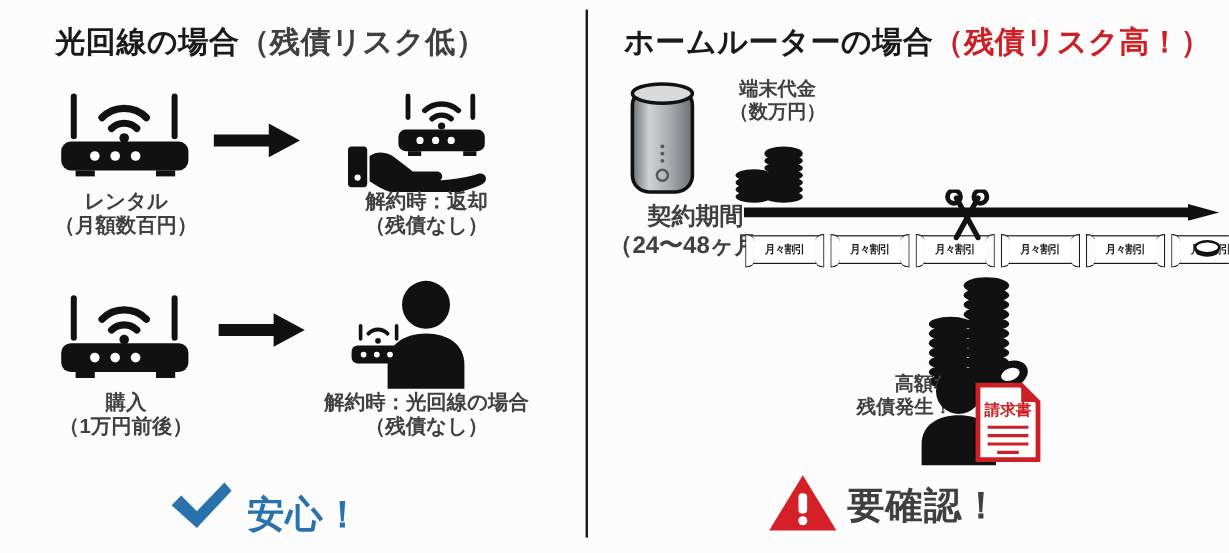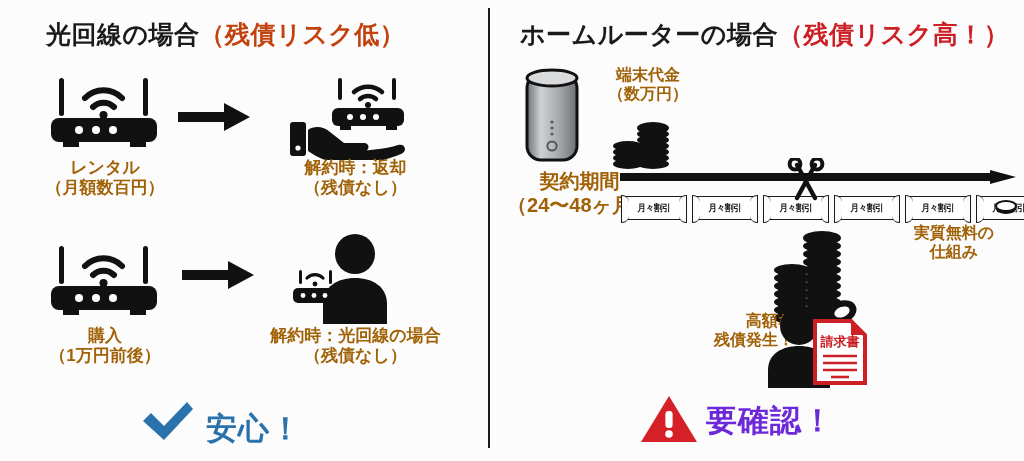--- a/index.html
+++ b/index.html
@@ -18,27 +18,27 @@
   }
 
   
   .title{
     position:absolute;white-space:nowrap;
     font-weight:700;letter-spacing:.5px;
   }
   #title-left{left:46px;top:18px;font-size:25px;}
   #title-right{left:520px;top:18px;font-size:25px;}
   .t-black{color:#1a1a1a;}
-  .t-blue{color:#c2410c;}
+  .t-blue{color:#404040;}
   .t-red{color:#cc2026;}
 
   
   .lbl{
     position:absolute;text-align:center;white-space:nowrap;
-    color:#a16207;font-weight:700;line-height:1.18;
+    color:#404040;font-weight:700;line-height:1.18;
   }
   .lbl span{display:block;}
 
   
   #router-rental{position:absolute;left:35px;top:72px;width:140px;height:80px;}
   #router-buy{position:absolute;left:35px;top:240px;width:140px;height:80px;}
   #hand-return{position:absolute;left:288px;top:78px;width:135px;height:82px;}
   #person-own{position:absolute;left:285px;top:232px;width:135px;height:95px;}
 
   #lbl-rental{left:30px;top:158px;width:150px;font-size:17px;}
@@ -48,21 +48,21 @@
 
   .arrow-l{position:absolute;width:72px;height:34px;}
   #arrow1{left:178px;top:100px;}
   #arrow2{left:182px;top:258px;}
 
   
   #verdict-left{position:absolute;left:140px;top:396px;display:flex;align-items:center;gap:10px;}
   #verdict-right{position:absolute;left:640px;top:394px;display:flex;align-items:center;gap:8px;}
   .verdict-text{font-size:31px;font-weight:700;letter-spacing:1px;white-space:nowrap;}
   #verdict-left .verdict-text{color:#2a72ab;margin-top:12px;}
-  #verdict-right .verdict-text{color:#6d28d9;}
+  #verdict-right .verdict-text{color:#404040;}
 
   
   #home-router{position:absolute;left:524px;top:66px;width:56px;height:100px;}
   #lbl-device-price{left:588px;top:66px;width:120px;font-size:16px;}
   #coins-device{position:absolute;left:608px;top:118px;width:66px;height:52px;}
 
   #lbl-contract{left:492px;top:170px;width:175px;font-size:20px;}
 
   #timeline{position:absolute;left:620px;top:170px;width:396px;height:14px;}
   #discount-row{
@@ -318,24 +318,20 @@
     <svg viewBox="0 0 40 48" width="40" height="48" aria-hidden="true">
       <g stroke="#111" stroke-width="4.4" fill="none" stroke-linecap="round">
         <path d="M11 7L29 40"></path>
         <path d="M29 7L11 40"></path>
       </g>
       <circle cx="9" cy="6" r="5.4" fill="none" stroke="#111" stroke-width="4"></circle>
       <circle cx="31" cy="6" r="5.4" fill="none" stroke="#111" stroke-width="4"></circle>
     </svg>
   </div>
 
-  <div class="lbl" id="lbl-free">
-    <span>実質無料の</span>
-    <span>仕組み</span>
-  </div>
 
   <div id="coins-debt">
     <svg viewBox="0 0 88 96" width="88" height="96" aria-hidden="true">
       <g fill="#111">
         <ellipse cx="22" cy="88" rx="18" ry="6"></ellipse>
           <ellipse cx="22" cy="80" rx="18" ry="6"></ellipse>
         <ellipse cx="22" cy="72" rx="18" ry="6"></ellipse>
           <ellipse cx="22" cy="64" rx="18" ry="6"></ellipse>
         <ellipse cx="22" cy="56" rx="18" ry="6"></ellipse>
           <ellipse cx="22" cy="48" rx="18" ry="6"></ellipse>

